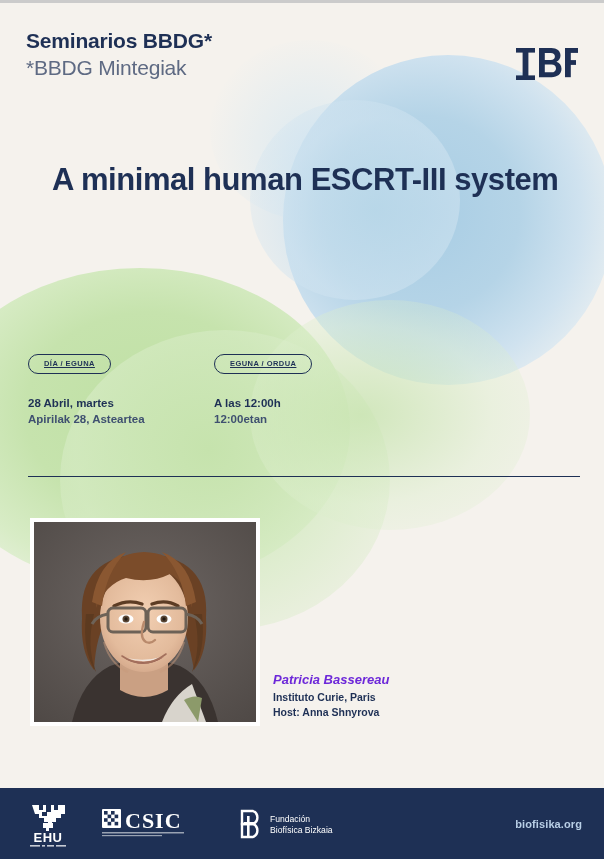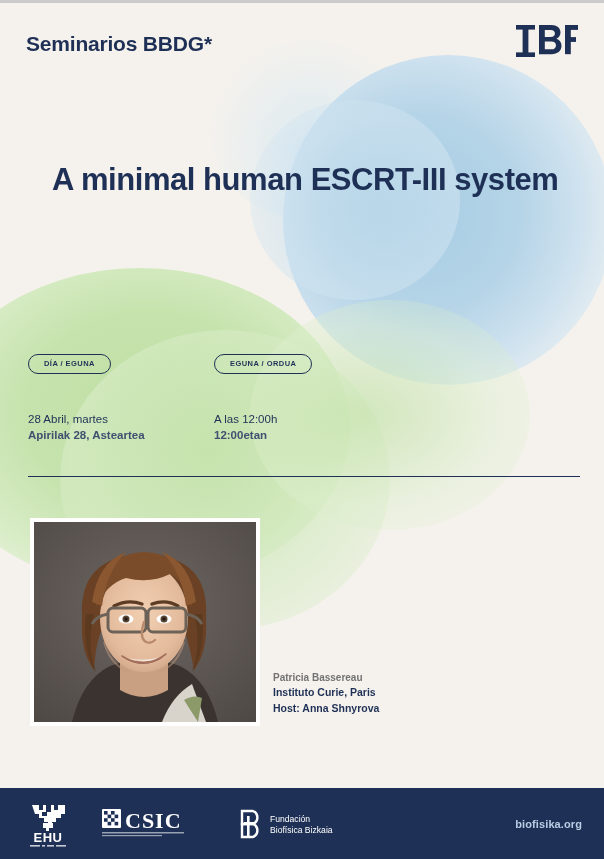--- a/index.html
+++ b/index.html
@@ -165,25 +165,26 @@
     border: 1px solid #1e3055;
     border-radius: 40px;
     padding: 5px 15px 5px 15px;
     font-size: 7.5px;
     font-weight: bold;
     letter-spacing: 0.45px;
     color: #1e3055;
     background: transparent;
     white-space: nowrap;
     line-height: 1;
+    text-decoration: underline;
   }
   .info-primary {
-    margin-top: 37px;
+    margin-top: 21px;
     font-size: 11.5px;
-    font-weight: normal;
+    font-weight: bold;
     color: #1e3055;
     line-height: 1.45;
     white-space: nowrap;
   }
   .info-secondary {
     font-size: 11.5px;
     font-weight: bold;
     color: #3f5070;
     line-height: 1.45;
     white-space: nowrap;
@@ -218,24 +219,25 @@
     display: block;
   }
 
   .speaker-info {
     position: absolute;
     left: 273px;
     top: 670px;
     z-index: 3;
   }
   .speaker-name {
-    font-size: 10px;
-    font-weight: bold;
-    color: #737373;
+    font-size: 13px;
+    font-weight: bold;
+    color: #6d28d9;
     line-height: 1.5;
+    font-style: italic;
   }
   .speaker-affil {
     font-size: 10.5px;
     font-weight: bold;
     color: #1e3055;
     line-height: 1.52;
   }
   .speaker-host {
     font-size: 10.5px;
     font-weight: bold;
@@ -281,20 +283,21 @@
   <div class="blob blob-blue-soft"></div>
   <div class="blob blob-blue"></div>
   <div class="blob blob-blue-2"></div>
   <div class="blob blob-green"></div>
   <div class="blob blob-green-2"></div>
   <div class="blob blob-green-3"></div>
 
   <div class="header">
     <div>
       <div class="brand-line-1">Seminarios BBDG*</div>
+      <div class="brand-line-2">*BBDG Mintegiak</div>
     </div>
     <div class="ibf-logo">
       <svg width="62" height="32" viewBox="0 0 62 32" aria-hidden="true">
         <g fill="#1e3055">
 
           <rect x="0" y="0" width="19" height="4.6"></rect>
           <rect x="6.6" y="0" width="5.8" height="32"></rect>
           <rect x="0" y="27.4" width="19" height="4.6"></rect>
 
           <path d="M23 0 h12.4 c5.4 0 9.1 2.9 9.1 7.5 c0 3.0 -1.6 5.2 -4.1 6.3 c3.1 1.0 5.1 3.5 5.1 7.0 c0 5.2 -4.0 8.4 -10.0 8.4 H23 Z

